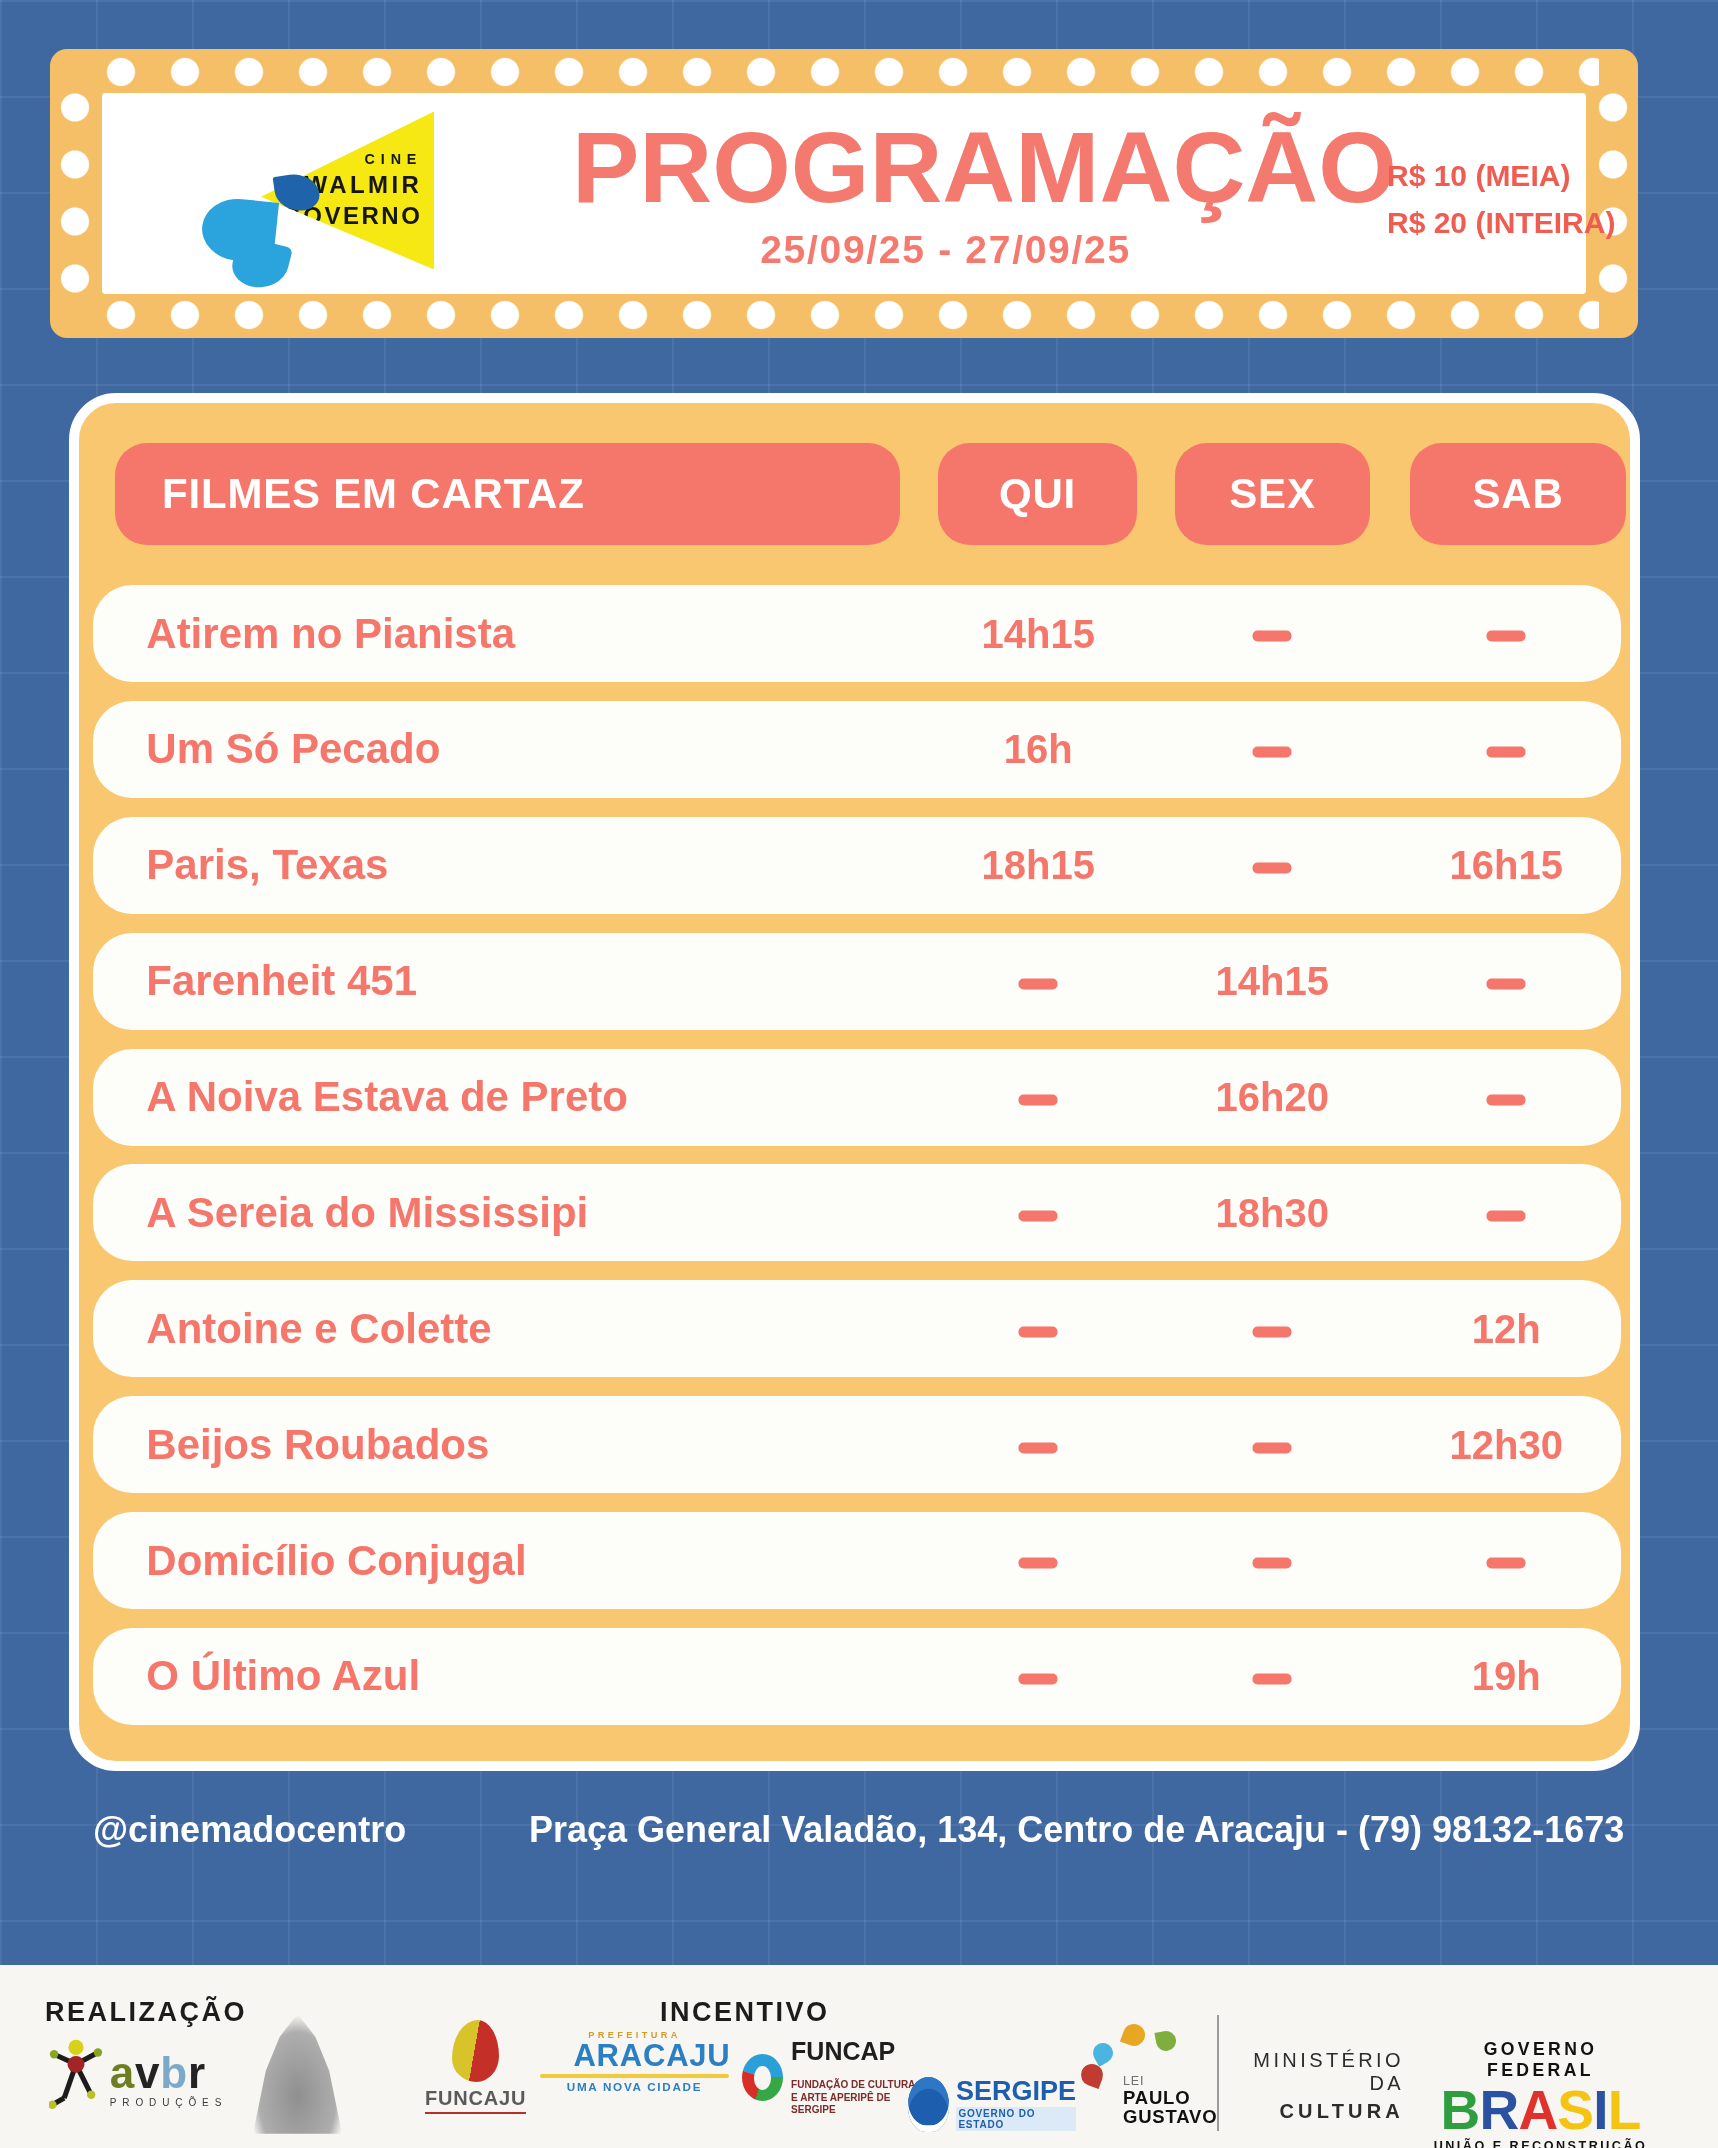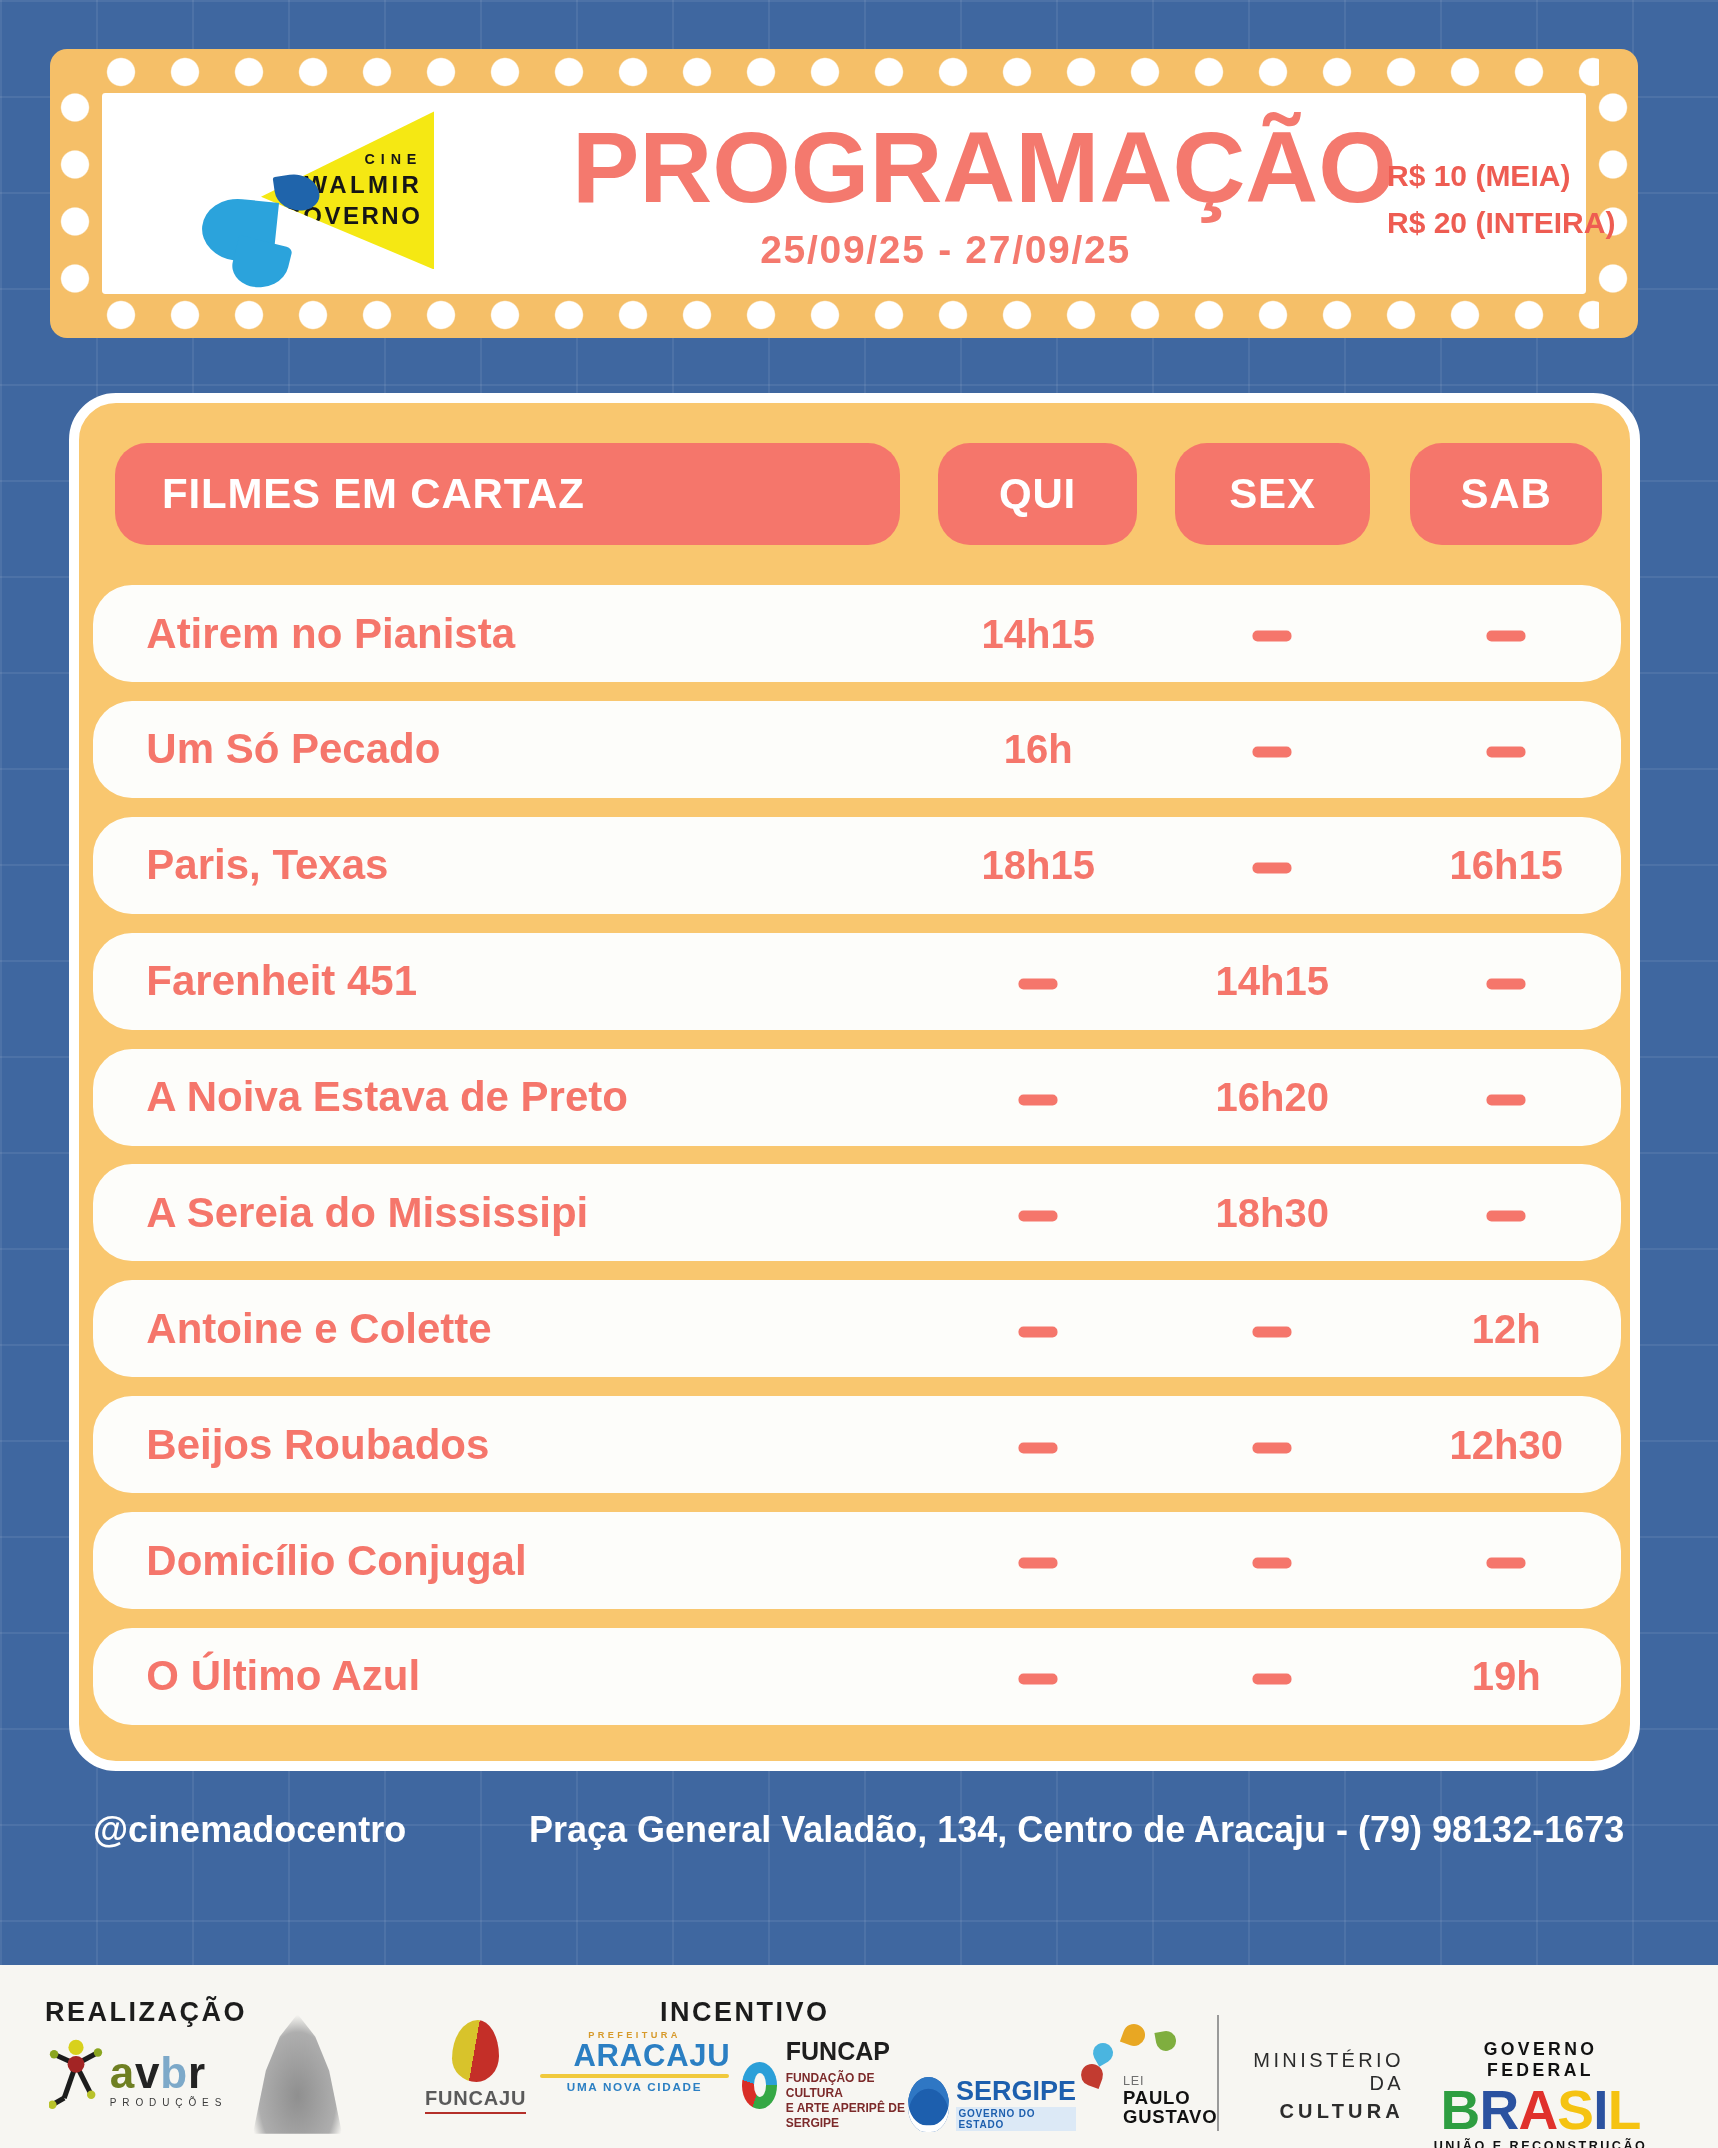--- a/index.html
+++ b/index.html
@@ -55,21 +55,21 @@
   
   .panel { position:absolute; left:69px; top:393px; width:1571px; height:1378px;
     background:#f9c76f; border:10px solid #ffffff; border-radius:47px; }
   .sched-header { position:absolute; left:0; top:40px; width:100%; height:102px; }
   .pill { position:absolute; top:0; height:102px; background:#f5766b; border-radius:32px;
     display:flex; align-items:center; justify-content:center;
     color:#ffffff; font-weight:bold; font-size:42px; letter-spacing:0.8px; }
   .pill-films { left:36px;   width:785px; justify-content:flex-start; padding-left:47px; }
   .pill-qui   { left:859px; width:199px; }
   .pill-sex   { left:1096px; width:195px; }
-  .pill-sab   { left:1331px; width:192px; }
+  .pill-sab   { left:1331px; width:216px; }
 
   .rows { position:absolute; left:14.3px; top:182px; width:1528px; bottom:36px;
     display:flex; flex-direction:column; justify-content:space-between; }
   .row { position:relative; height:97px; background:#fdfdfa; border-radius:39px; }
   .row-title { position:absolute; left:53px; top:50%; transform:translateY(-50%);
     font-size:42px; font-weight:bold; color:#f5766b; white-space:nowrap; }
   .row-time { position:absolute; top:50%; transform:translate(-50%,-50%);
     font-size:40px; font-weight:bold; color:#f5766b; white-space:nowrap; }
   .row-time.t1 { left:945px; }
   .row-time.t2 { left:1179px; }
@@ -120,21 +120,21 @@
   .aracaju-bar { height:4.2px; background:#f0c93c; margin:2.5px 1.7px; border-radius:2.5px; }
   .aracaju-caption { font-size:11.7px; font-weight:bold; color:#2b7fc3; letter-spacing:1.7px; }
 
   
   .funcap { left:742px; top:74px; width:176px; display:flex; align-items:center; }
   .funcap-ring { position:relative; width:47px; height:47px; border-radius:50%;
     background:conic-gradient(#2b9fd8 0 25%, #35a845 25% 55%, #d92e27 55% 80%, #2b9fd8 80% 100%); }
   .funcap-ring::after { content:""; position:absolute; inset:11.7px; background:#f7f6f2; border-radius:50%; }
   .funcap-text { margin-left:8.4px; }
   .funcap-name { font-size:25px; font-weight:900; color:#1e1e1e; line-height:1; }
-  .funcap-caption { font-size:12px; font-weight:bold; color:#7c2a2a; line-height:1.25; margin-top:7px; }
+  .funcap-caption { font-size:10px; font-weight:bold; color:#7c2a2a; line-height:1.25; margin-top:15px; }
 
   
   .sergipe { left:908px; top:70px; width:168px; display:flex; align-items:center;margin-top:42px; }
   .sergipe-crest { width:45px; height:55px; background:#1d5fae; border-radius:50% 50% 45% 45%;
     box-shadow:inset 0 -6.7px 0 #ffffff, inset 0 11.7px 0 #2f77c4; }
   .sergipe-text { margin-left:6.7px; }
   .sergipe-name { font-size:27px; font-weight:900; color:#1d5fae; letter-spacing:0px; line-height:1; }
   .sergipe-caption { font-size:10px; font-weight:bold; color:#1d5fae; letter-spacing:0.8px;
     background:#dce9f6; padding:0.8px 2.5px; margin-top:1.7px; }
 

